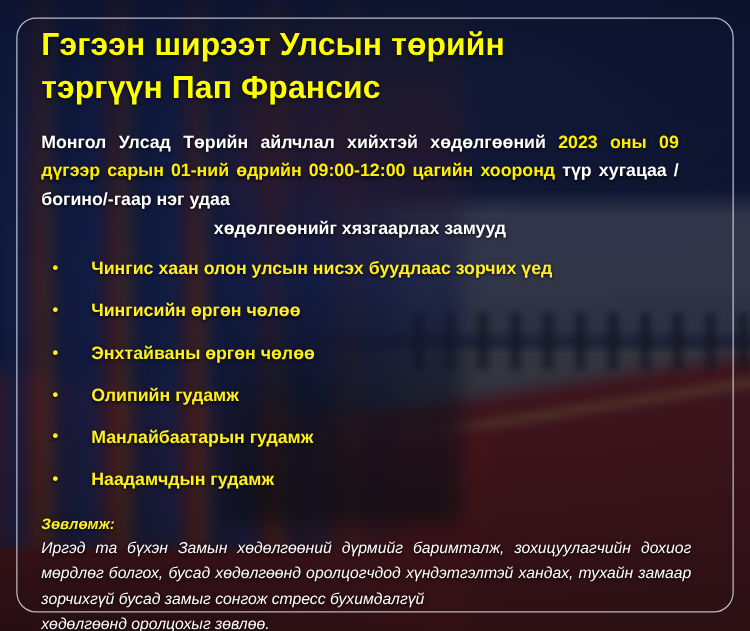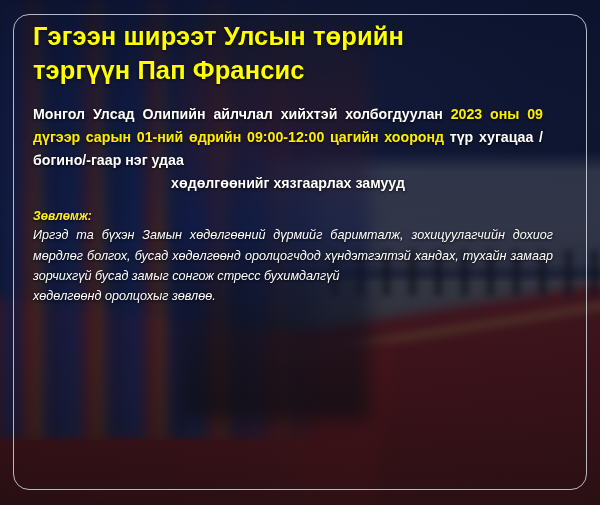--- a/index.html
+++ b/index.html
@@ -261,26 +261,34 @@
   <div class="bg-layer bg-figure"></div>
   <div class="bg-layer bg-scrim"></div>
 
   <div class="frame"></div>
 
   <div class="content">
 
     <h1 class="title">Гэгээн ширээт Улсын төрийн тэргүүн Пап Франсис</h1>
 
     <p class="body-para">
-      <span>Монгол Улсад Олипийн айлчлал хийхтэй холбогдуулан</span>
+      <span>Монгол Улсад Төрийн айлчлал хийхтэй хөдөлгөөний</span>
       <span class="hl">2023 оны 09 дүгээр сарын 01-ний өдрийн 09:00-12:00 цагийн хооронд</span>
       <span>түр хугацаа /богино/-гаар нэг удаа</span>
       <span class="tail">хөдөлгөөнийг хязгаарлах замууд</span>
     </p>
 
+    <ul class="street-list">
+      <li>Чингис хаан олон улсын нисэх буудлаас зорчих үед</li>
+      <li>Чингисийн өргөн чөлөө</li>
+      <li>Энхтайваны өргөн чөлөө</li>
+      <li>Олипийн гудамж</li>
+      <li>Манлайбаатарын гудамж</li>
+      <li>Наадамчдын гудамж</li>
+    </ul>
 
     <div class="footer-note">
       <span class="footer-label">Зөвлөмж:</span>
       <span class="footer-text">
         <span>Иргэд та бүхэн Замын хөдөлгөөний дүрмийг баримталж, зохицуулагчийн дохиог мөрдлөг болгох, бусад хөдөлгөөнд оролцогчдод хүндэтгэлтэй хандах, тухайн замаар зорчихгүй бусад замыг сонгож стресс бухимдалгүй</span>
         <span class="tail">хөдөлгөөнд оролцохыг зөвлөө.</span>
       </span>
     </div>
 
   </div>

